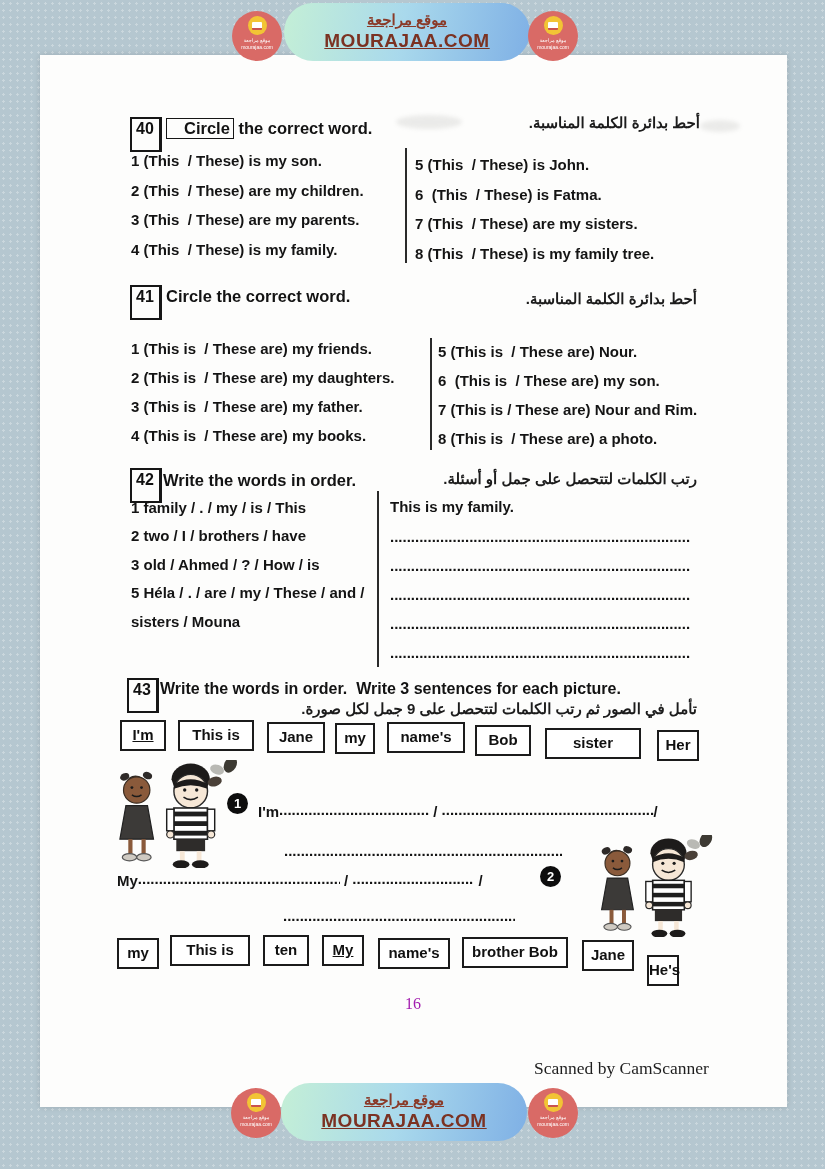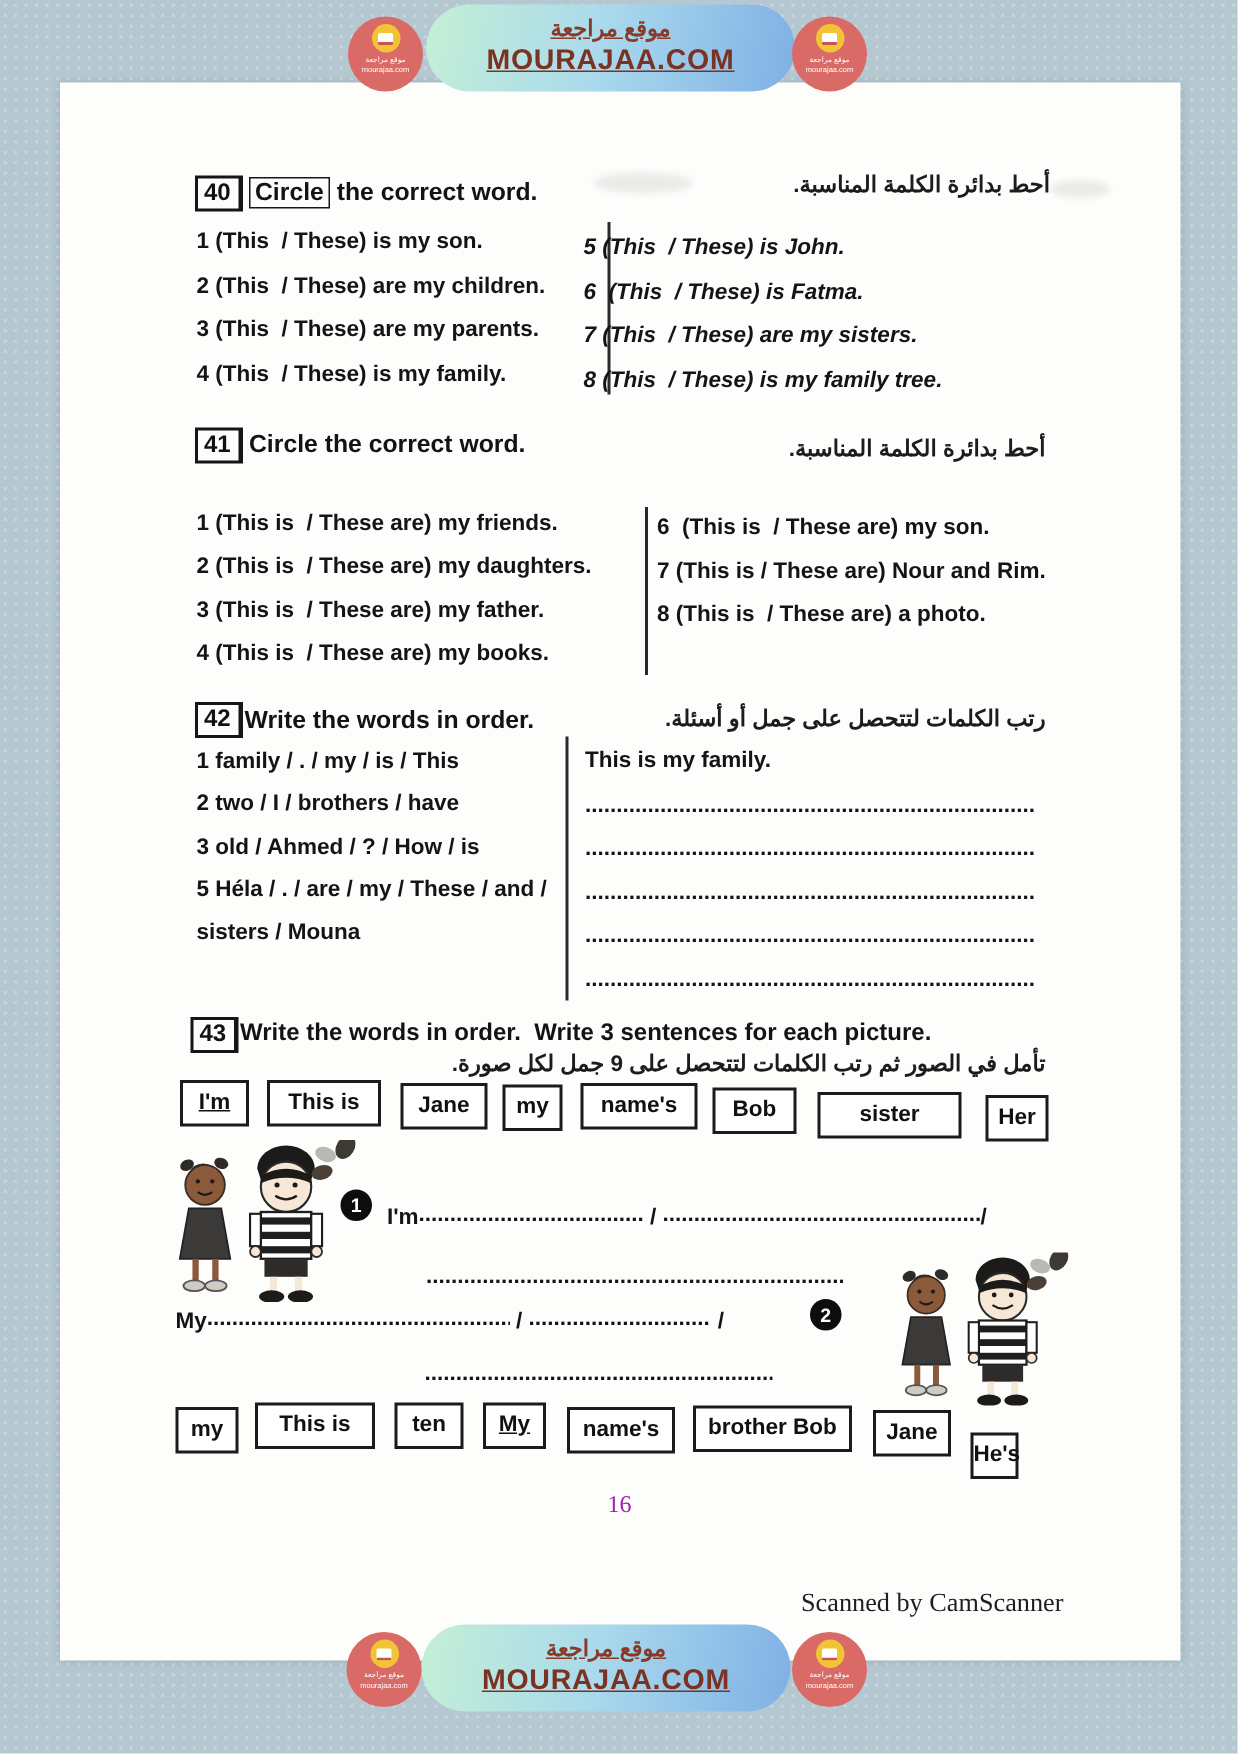--- a/index.html
+++ b/index.html
@@ -26,25 +26,25 @@
     position:absolute;width:50px;height:50px;border-radius:50%;background:#d96a66;
     display:flex;flex-direction:column;align-items:center;justify-content:flex-start;
   }
   .badge .yellow{width:19px;height:19px;border-radius:50%;background:#f2c435;margin-top:5px;
     display:flex;align-items:center;justify-content:center;}
   .badge .book{width:10px;height:6px;background:#fff;border-radius:1px;border-bottom:2px solid #c9534f;}
   .badge .tiny{font-size:5px;color:#ffffff;text-align:center;line-height:1.3;margin-top:2px;direction:rtl;}
   
   .numbox{
     position:absolute;border:2px solid #161616;color:#111;
-    font-weight:bold;font-size:16px;padding:1px 5px 1px 4px;line-height:18px;
+    font-weight:bold;font-size:16px;padding:1px 5px 12px 4px;line-height:18px;
     border-right-width:3px;
   }
   .extitle{position:absolute;font-weight:bold;font-size:16.5px;color:#131313;white-space:pre;}
-  .boxedword{border:1.5px solid #161616;padding:0 3px 1px 3px;}
+  .boxedword{border:1.5px solid #161616;padding:0 3px 1px 17px;}
   .arab{position:absolute;direction:rtl;font-size:15px;font-weight:bold;color:#1c1c1c;white-space:nowrap;}
   .col{position:absolute;font-weight:bold;font-size:15px;color:#141414;}
   .col .item{white-space:pre;}
   .vline{position:absolute;width:2px;background:#2a2a2a;}
   .dotspan{display:inline-block;overflow:hidden;white-space:nowrap;vertical-align:bottom;height:19px;}
   .dotline{position:absolute;font-weight:bold;font-size:15px;color:#141414;white-space:nowrap;}
   .wordrow{position:absolute;display:flex;align-items:flex-start;}
   .wordbox{
     border:2px solid #1b1b1b;background:#fff;color:#111;font-weight:bold;font-size:15px;
     text-align:center;padding:4px 0 6px 0;box-sizing:border-box;white-space:nowrap;
@@ -87,38 +87,39 @@
 <div class="numbox" style="left:130px;top:117px;">40</div>
 <div class="extitle" style="left:166px;top:119px;"><span class="boxedword">Circle</span><span> the correct word.</span></div>
 <div class="arab" style="right:125px;top:114px;">أحط بدائرة الكلمة المناسبة.</div>
 <div class="col" style="left:131px;top:146px;line-height:29.5px;">
   <div class="item">1 (This  / These) is my son.</div>
   <div class="item">2 (This  / These) are my children.</div>
   <div class="item">3 (This  / These) are my parents.</div>
   <div class="item">4 (This  / These) is my family.</div>
 </div>
 <div class="vline" style="left:405px;top:148px;height:115px;"></div>
-<div class="col" style="left:389px;top:150px;line-height:29.5px;font-style:italic;">
+<div class="col" style="left:415px;top:150px;line-height:29.5px;">
   <div class="item">5 (This  / These) is John.</div>
   <div class="item">6  (This  / These) is Fatma.</div>
   <div class="item">7 (This  / These) are my sisters.</div>
   <div class="item">8 (This  / These) is my family tree.</div>
 </div>
 
 <div class="numbox" style="left:130px;top:285px;">41</div>
 <div class="extitle" style="left:166px;top:287px;">Circle the correct word.</div>
 <div class="arab" style="right:128px;top:290px;">أحط بدائرة الكلمة المناسبة.</div>
 <div class="col" style="left:131px;top:334px;line-height:29px;">
   <div class="item">1 (This is  / These are) my friends.</div>
   <div class="item">2 (This is  / These are) my daughters.</div>
   <div class="item">3 (This is  / These are) my father.</div>
   <div class="item">4 (This is  / These are) my books.</div>
 </div>
 <div class="vline" style="left:430px;top:338px;height:112px;"></div>
 <div class="col" style="left:438px;top:337px;line-height:29px;">
+  <div class="item">5 (This is  / These are) Nour.</div>
   <div class="item">6  (This is  / These are) my son.</div>
   <div class="item">7 (This is / These are) Nour and Rim.</div>
   <div class="item">8 (This is  / These are) a photo.</div>
 </div>
 
 <div class="numbox" style="left:130px;top:468px;">42</div>
 <div class="extitle" style="left:163px;top:471px;">Write the words in order.</div>
 <div class="arab" style="right:128px;top:470px;">رتب الكلمات لتتحصل على جمل أو أسئلة.</div>
 <div class="col" style="left:131px;top:494px;line-height:28.4px;">
   <div class="item">1 family / . / my / is / This</div>

